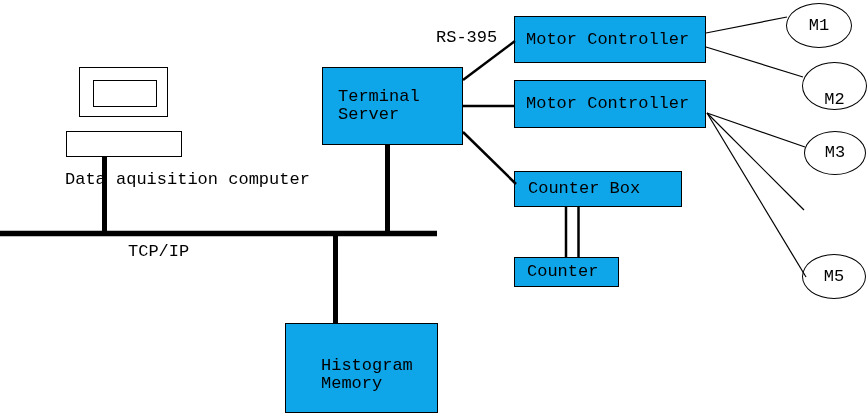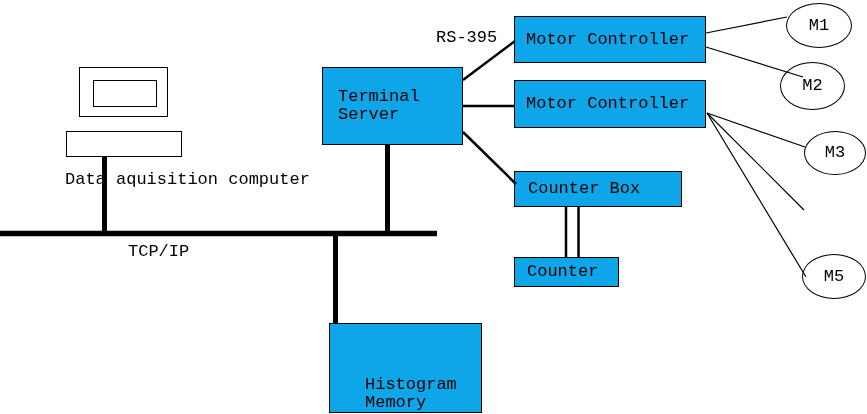--- a/index.html
+++ b/index.html
@@ -78,31 +78,31 @@
     <span class="lbl" style="padding-left:11px;">Motor Controller</span>
   </div>
 
   <div class="box" style="left:514px; top:171px; width:168px; height:36px;">
     <span class="lbl" style="padding-left:13px;">Counter Box</span>
   </div>
   <div class="box" style="left:514px; top:257px; width:105px; height:30px;">
     <span class="lbl" style="padding-left:12px;">Counter</span>
   </div>
 
-  <div class="box" style="left:285px; top:323px; width:153px; height:90px; align-items:flex-end;margin-left:44px;">
+  <div class="box" style="left:285px; top:323px; width:153px; height:90px; align-items:center;">
     <span class="lbl" style="padding-left:35px; padding-top:13px;">Histogram
 Memory</span>
   </div>
 
   <div class="floating-label" style="left:128px; top:243px;">TCP/IP</div>
 
   <div class="ellipse" style="left:786px; top:3px; width:66px; height:45px;">
     <span>M1</span>
   </div>
-  <div class="ellipse" style="left:780px; top:62px; width:65px; height:48px;">
+  <div class="ellipse" style="left:802px; top:62px; width:65px; height:48px;align-items:flex-end;">
     <span>M2</span>
   </div>
   <div class="ellipse" style="left:804px; top:131px; width:62px; height:44px;">
     <span>M3</span>
   </div>
   <div class="ellipse" style="left:802px; top:254px; width:64px; height:45px;">
     <span>M5</span>
   </div>
 
   <svg id="wires" width="867" height="414" viewBox="0 0 867 414">

